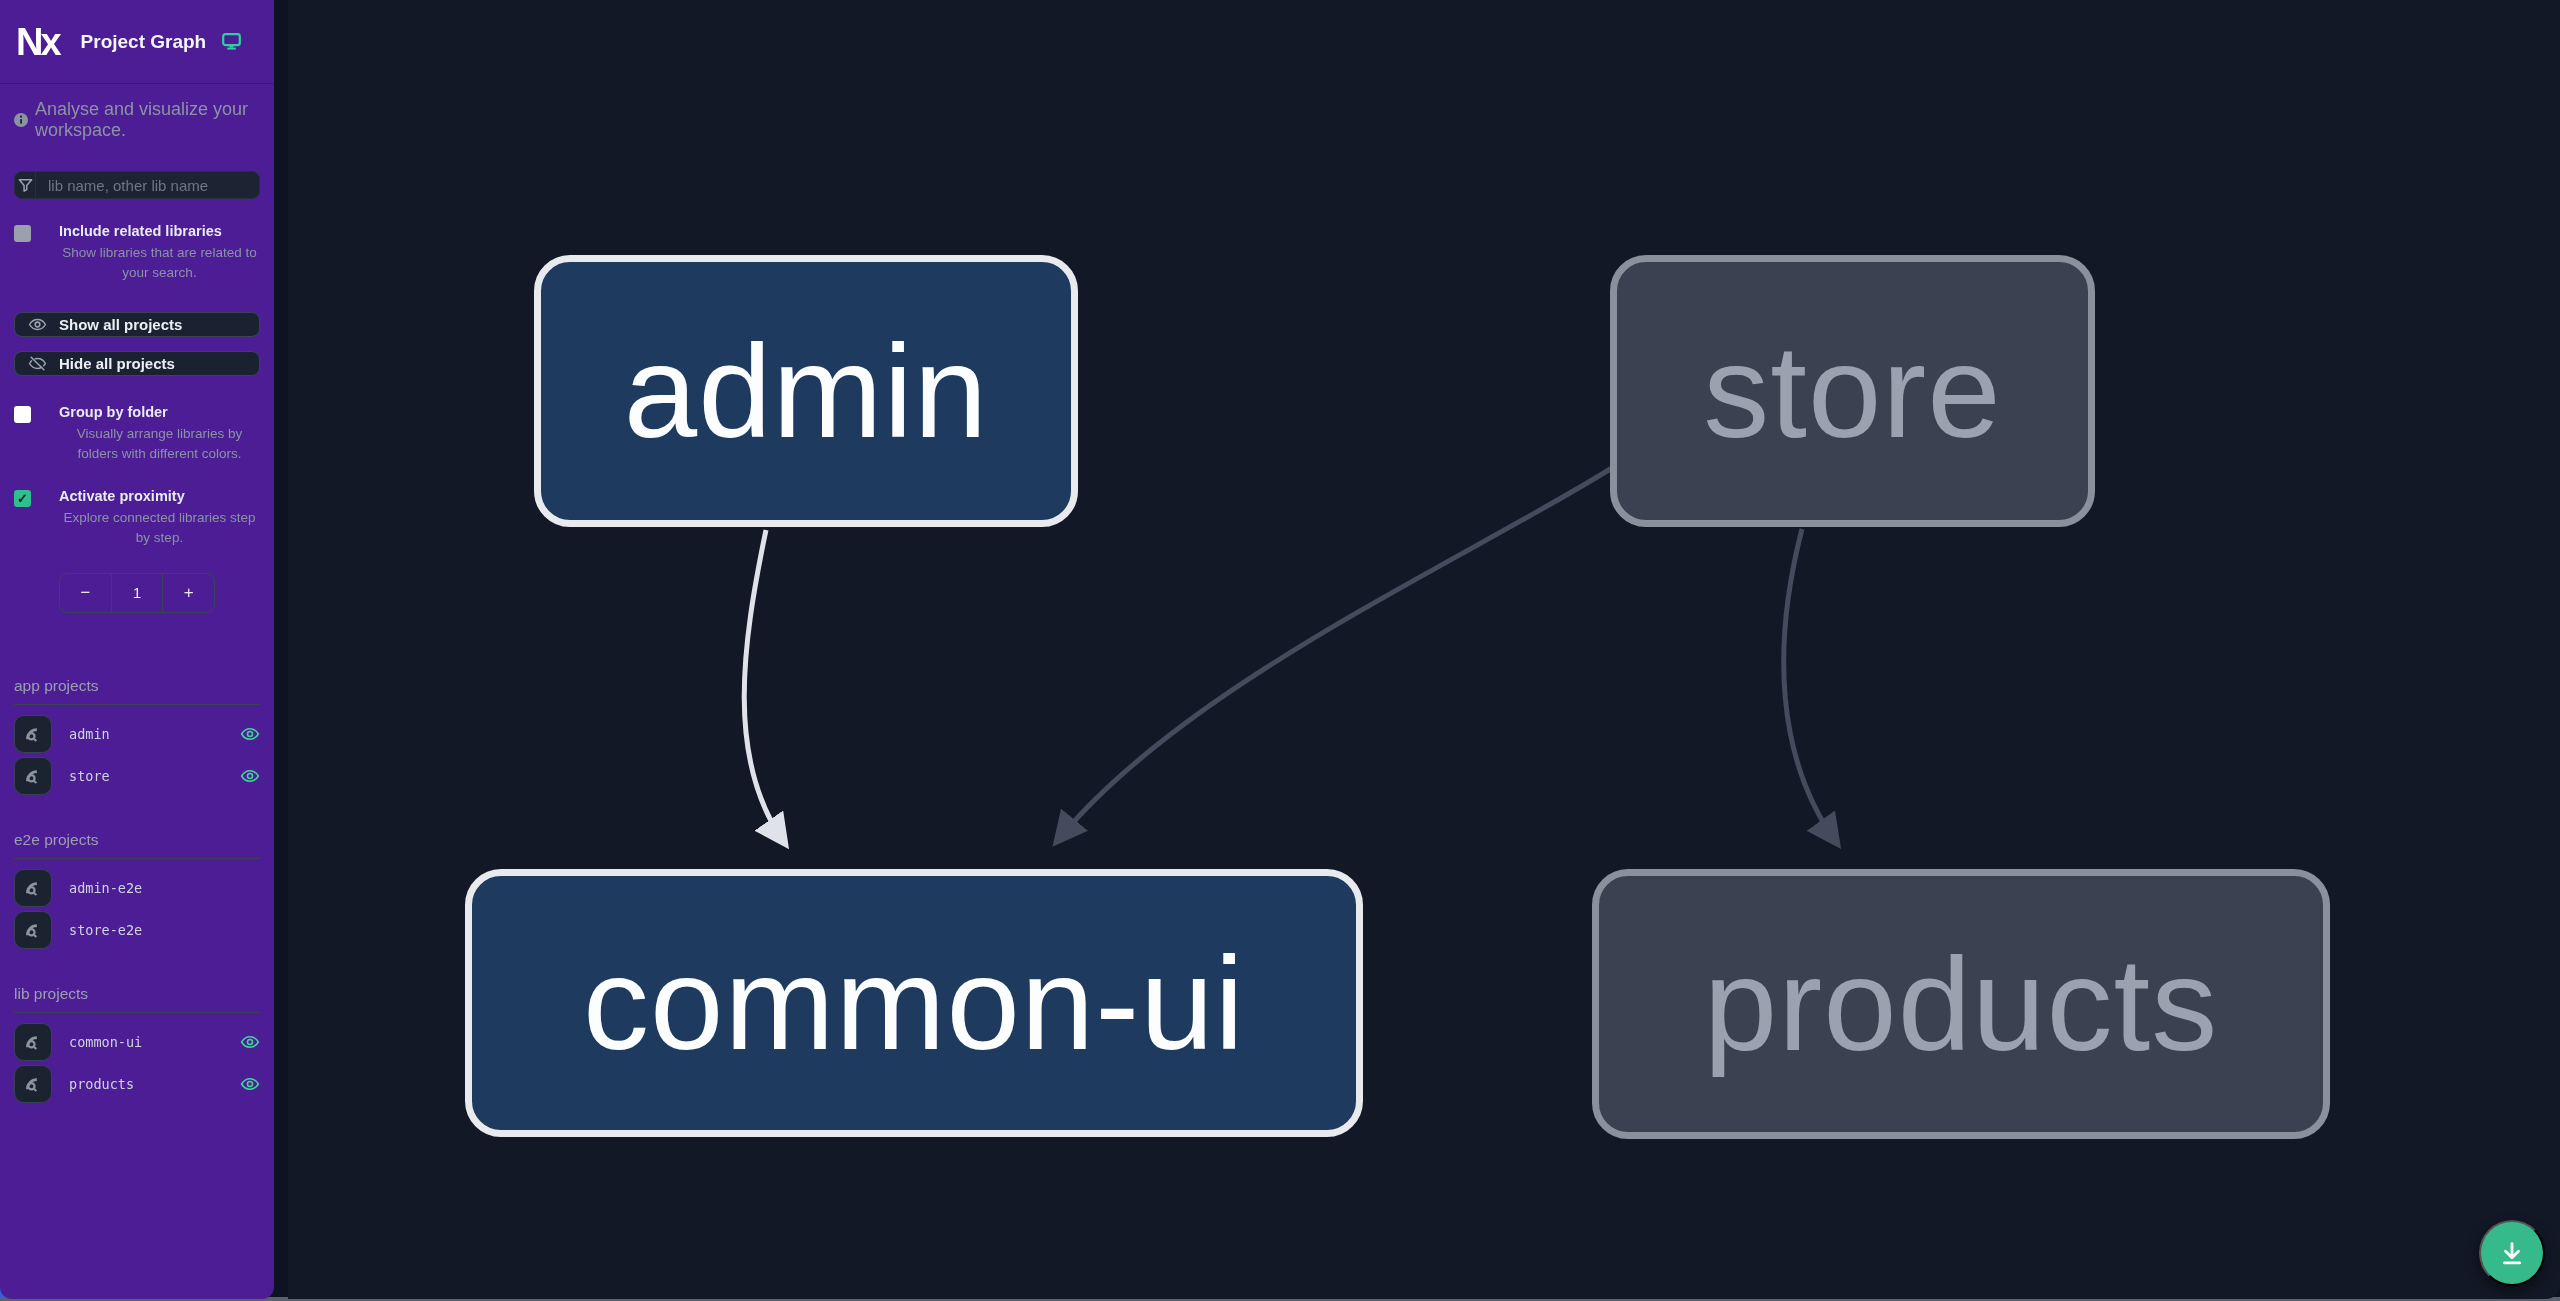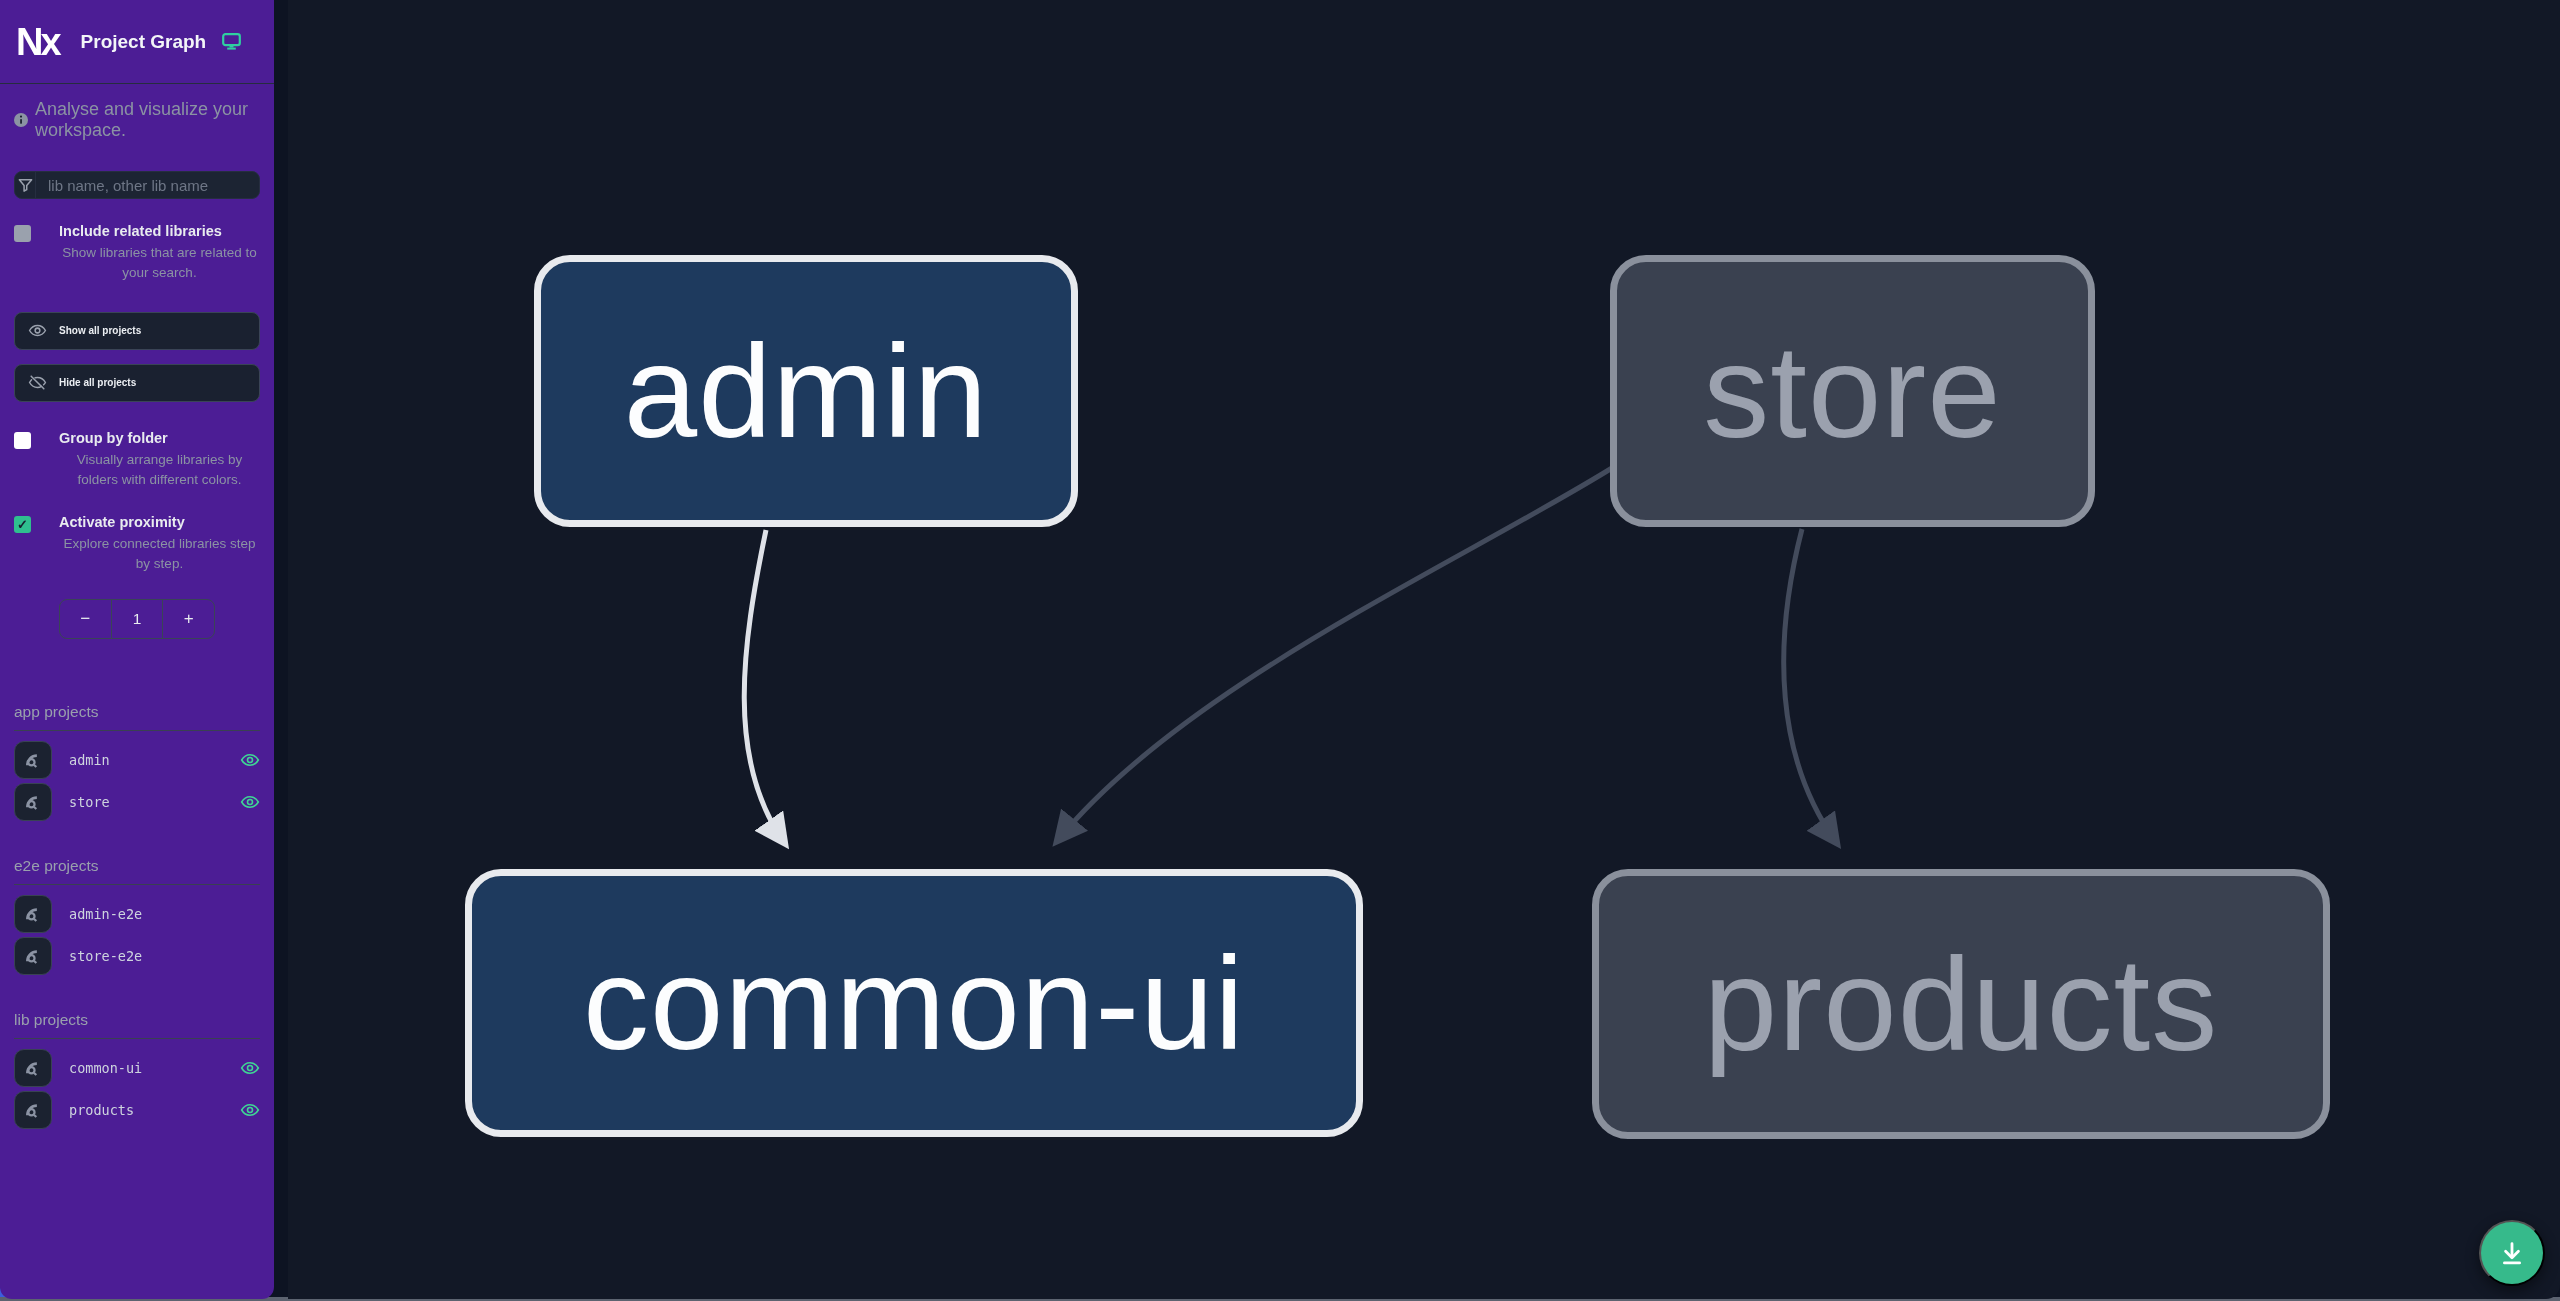--- a/index.html
+++ b/index.html
@@ -41,24 +41,24 @@
   .option { margin:24px 14px 0; display:grid; grid-template-columns:18px 1fr;
             column-gap:27px; }
   .cb { width:17px; height:17px; border-radius:3px; margin-top:2px; }
   .cb-gray  { background:#9aa1ad; }
   .cb-white { background:#ffffff; }
   .cb-teal  { background:#2fbf8f; display:flex; align-items:center; justify-content:center;
               color:#18202f; font-size:13px; font-weight:700; }
   .option-label { font-size:14.5px; font-weight:600; color:#e8ebef; }
   .option-desc  { font-size:13.5px; color:#8b93a3; line-height:1.5; margin-top:4px;text-align:center; }
 
-  .sb-button { margin:14px 14px 0; height:38px; width:246px; display:flex;
+  .sb-button { margin:14px 14px 0; height:25px; width:246px; display:flex;
                align-items:center; gap:12px; padding:0 13px;
                border:1px solid #3a4456; border-radius:8px; background:#1a2130;
-               color:#eceff3; font-size:10px; font-weight:600; cursor:pointer; }
+               color:#eceff3; font-size:15px; font-weight:600; cursor:pointer; }
   .sb-button.first { margin-top:28px; }
   .sb-button svg { color:#9aa1ad; }
 
   .stepper { margin:24px auto 0; width:156px; height:40px; display:flex;
              border:1px solid #3a4456; border-radius:8px; overflow:hidden; }
   .stepper > div { flex:1; display:flex; align-items:center; justify-content:center;
                    font-size:17px; color:#e8ebef; cursor:pointer; }
   .stepper .step-value { border-left:1px solid #3a4456; border-right:1px solid #3a4456;
                          font-size:15.5px; cursor:default; }
 

